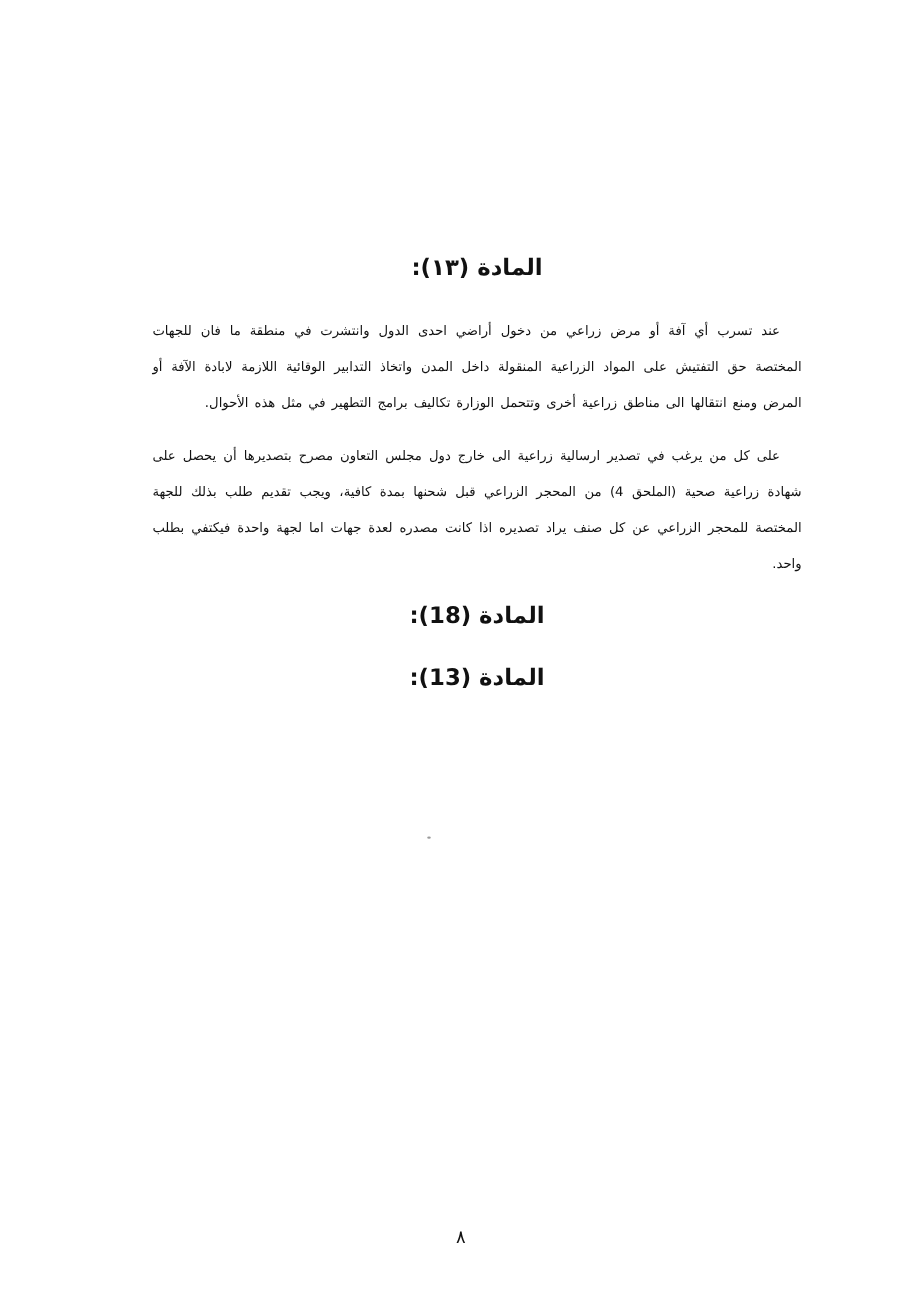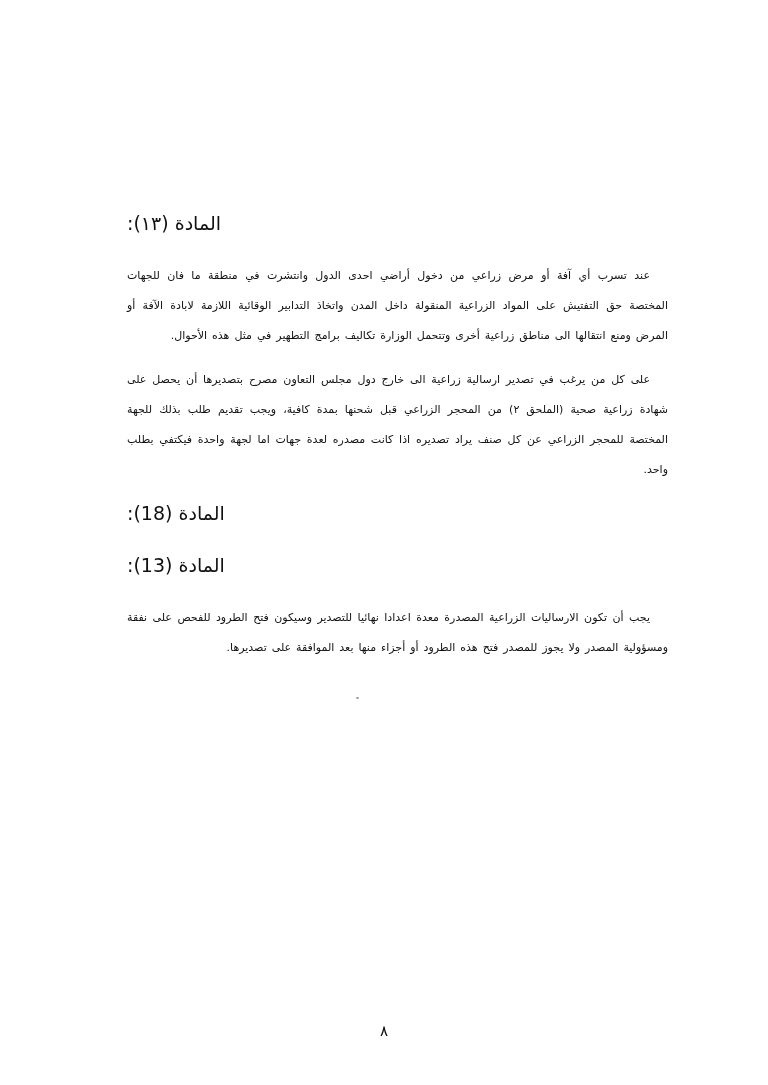--- a/index.html
+++ b/index.html
@@ -19,23 +19,23 @@
   .content {
     position: absolute;
     top: 209px;
     right: 100px;
     width: 541px;
     direction: rtl;
     unicode-bidi: embed;
   }
   .article-heading {
     font-size: 19px;
-    font-weight: normal;
+    font-weight: bold;
     line-height: 28px;
-    text-align: left;
+    text-align: center;
     margin: 0 0 24px 0;
     letter-spacing: 0.2px;
   }
   .article-body {
     font-size: 11px;
     line-height: 30px;
     text-align: justify;
     text-justify: inter-word;
     text-align-last: right;
     text-indent: 18px;
@@ -68,30 +68,29 @@
 <div class="page">
 
   <div class="content">
 
     <section class="article">
       <h2 class="article-heading">المادة (١٣):</h2>
       <p class="article-body">عند تسرب أي آفة أو مرض زراعي من دخول أراضي احدى الدول وانتشرت في منطقة ما فان للجهات المختصة حق التفتيش على المواد الزراعية المنقولة داخل المدن واتخاذ التدابير الوقائية اللازمة لابادة الآفة أو المرض ومنع انتقالها الى مناطق زراعية أخرى وتتحمل الوزارة تكاليف برامج التطهير في مثل هذه الأحوال.</p>
     </section>
 
     <section class="article">
-      <p class="article-body">على كل من يرغب في تصدير ارسالية زراعية الى خارج دول مجلس التعاون مصرح بتصديرها أن يحصل على شهادة زراعية صحية (الملحق ٢) من المحجر الزراعي قبل شحنها بمدة كافية، ويجب تقديم طلب بذلك للجهة المختصة للمحجر الزراعي عن كل صنف يراد تصديره اذا كانت مصدره لعدة جهات اما لجهة واحدة فيكتفي بطلب واحد.</p>
+      <p class="article-body">على كل من يرغب في تصدير ارسالية زراعية الى خارج دول مجلس التعاون مصرح بتصديرها أن يحصل على شهادة زراعية صحية (الملحق 4) من المحجر الزراعي قبل شحنها بمدة كافية، ويجب تقديم طلب بذلك للجهة المختصة للمحجر الزراعي عن كل صنف يراد تصديره اذا كانت مصدره لعدة جهات اما لجهة واحدة فيكتفي بطلب واحد.</p>
     </section>
 
     <section class="article">
       <h2 class="article-heading">المادة (18):</h2>
     </section>
 
     <section class="article">
       <h2 class="article-heading">المادة (13):</h2>
-      <p class="article-body">يجب أن تكون الارساليات الزراعية المصدرة معدة اعدادا نهائيا للتصدير وسيكون فتح الطرود للفحص على نفقة ومسؤولية المصدر ولا يجوز للمصدر فتح هذه الطرود أو أجزاء منها بعد الموافقة على تصديرها.</p>
     </section>
 
   </div>
 
   <div class="scan-speck"></div>
 
   <div class="page-number">٨</div>
 
 </div>
 

